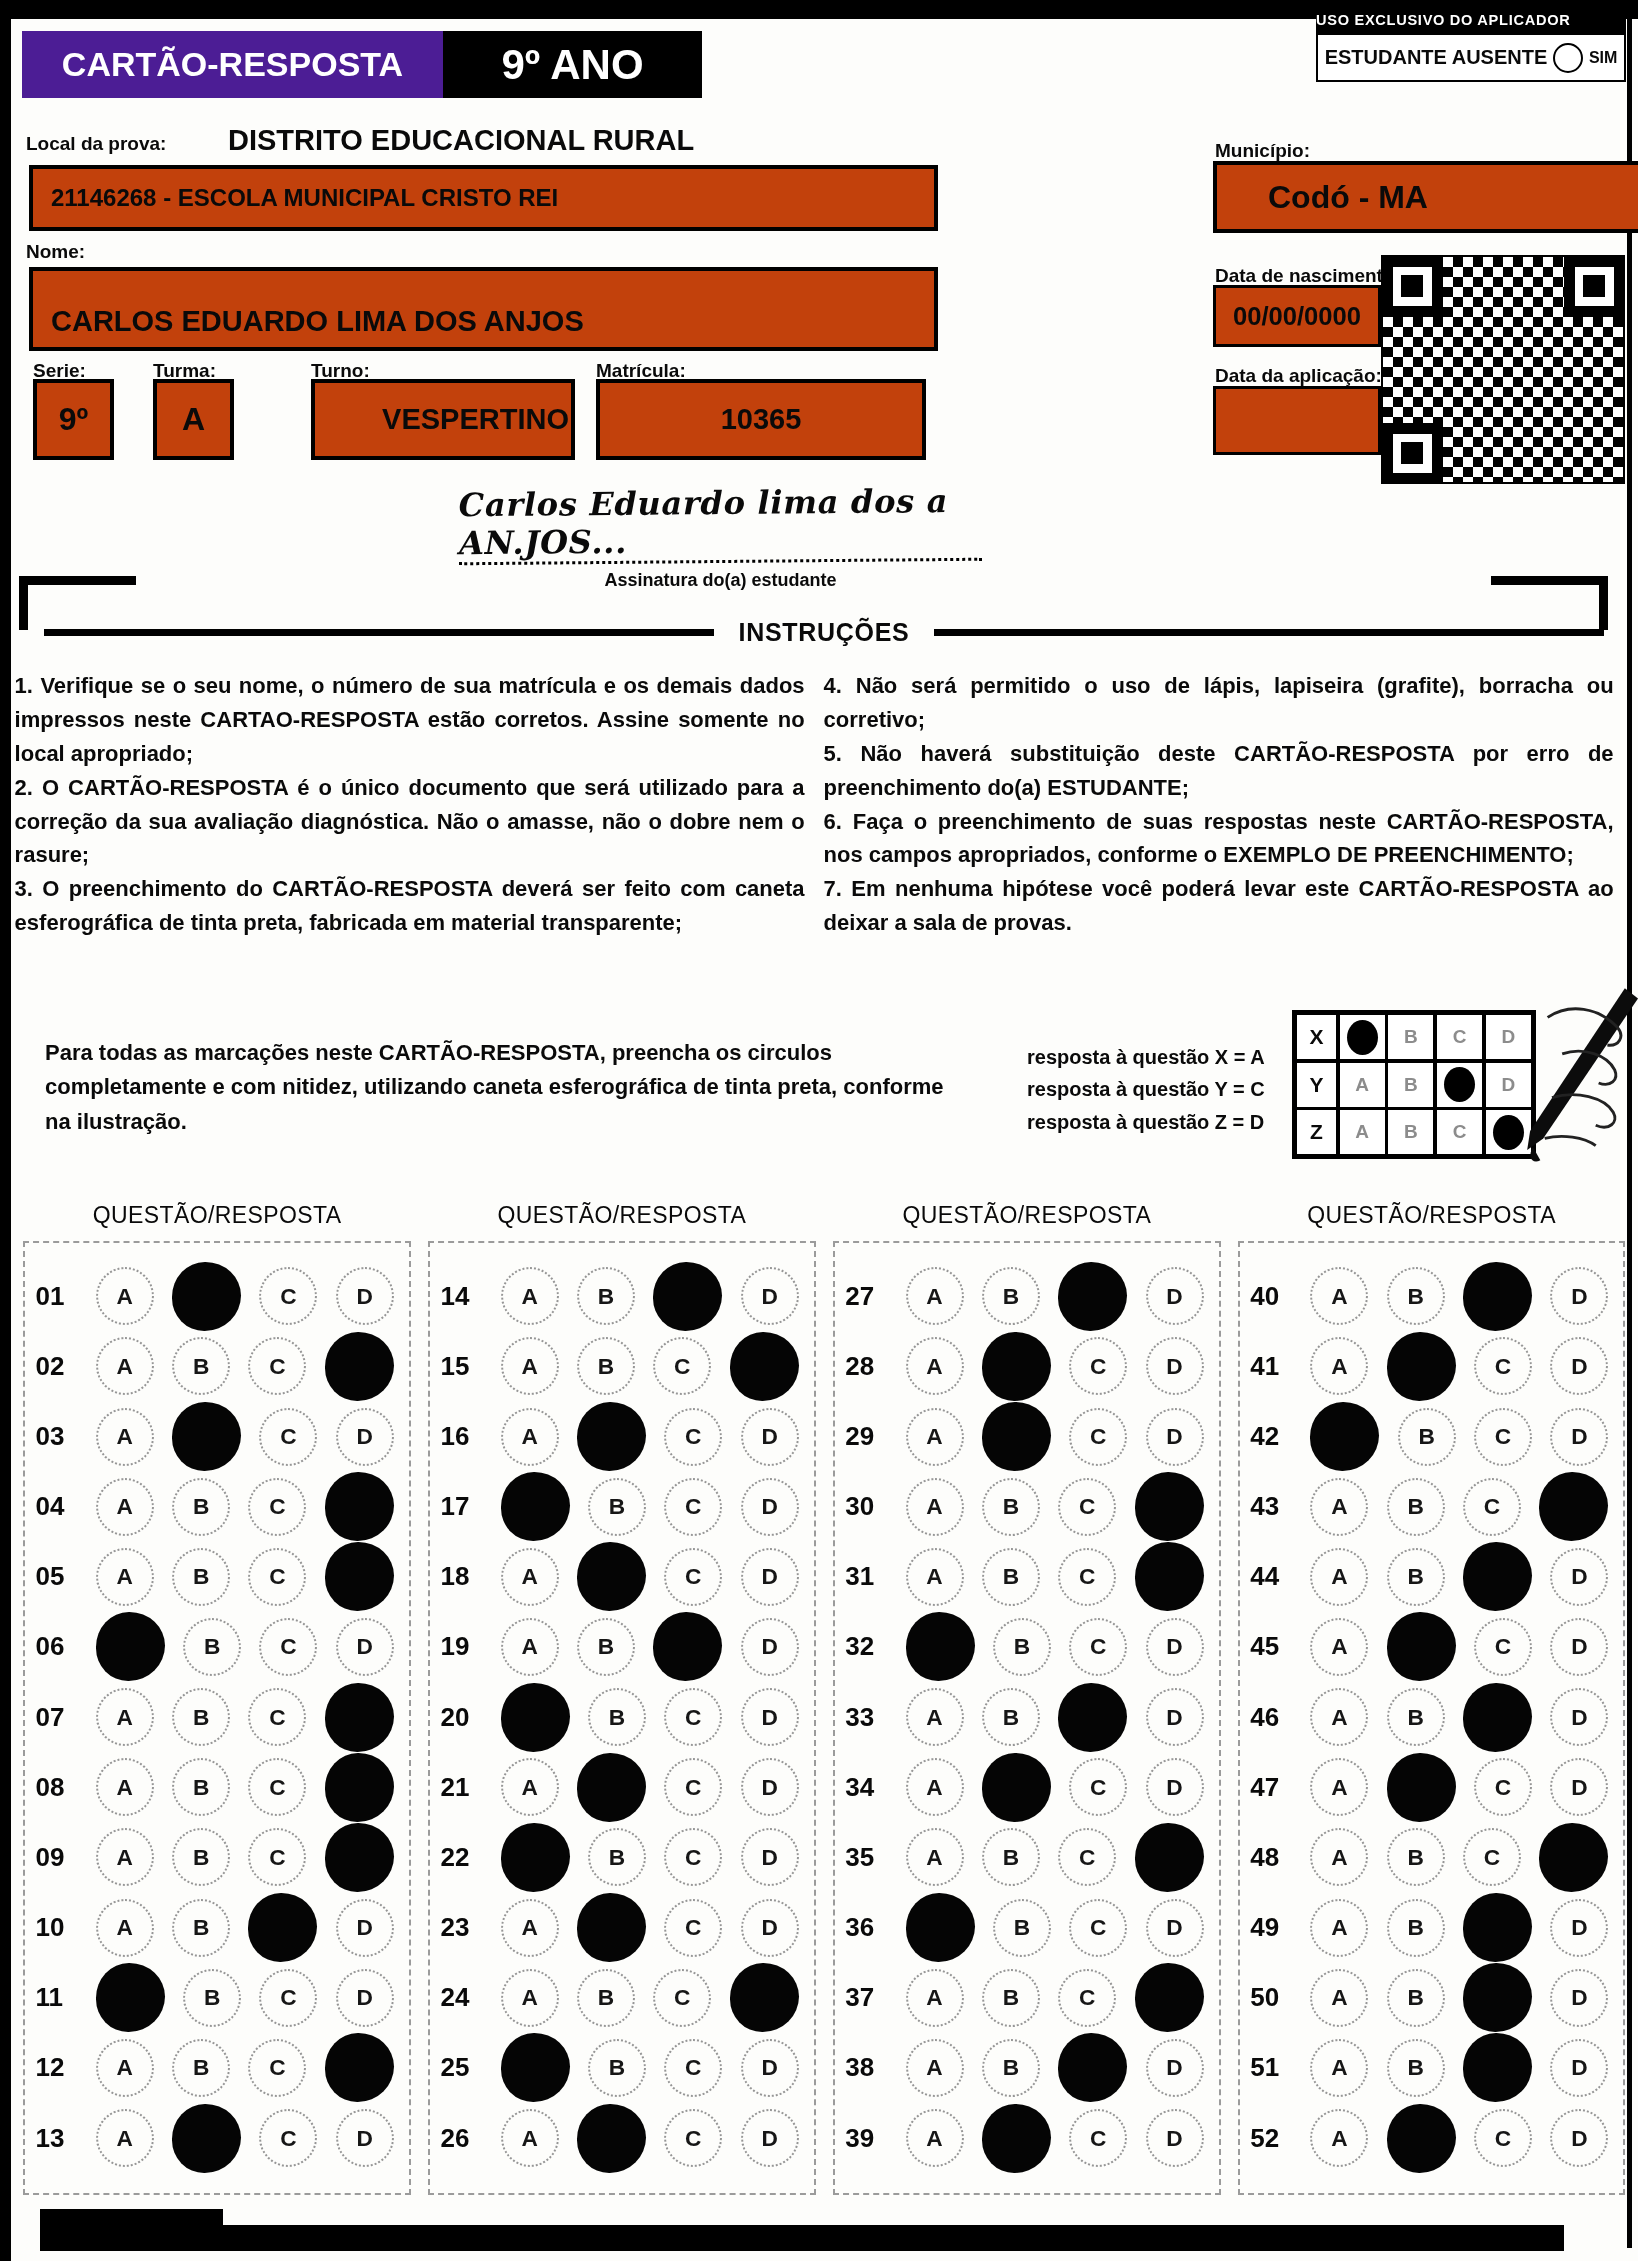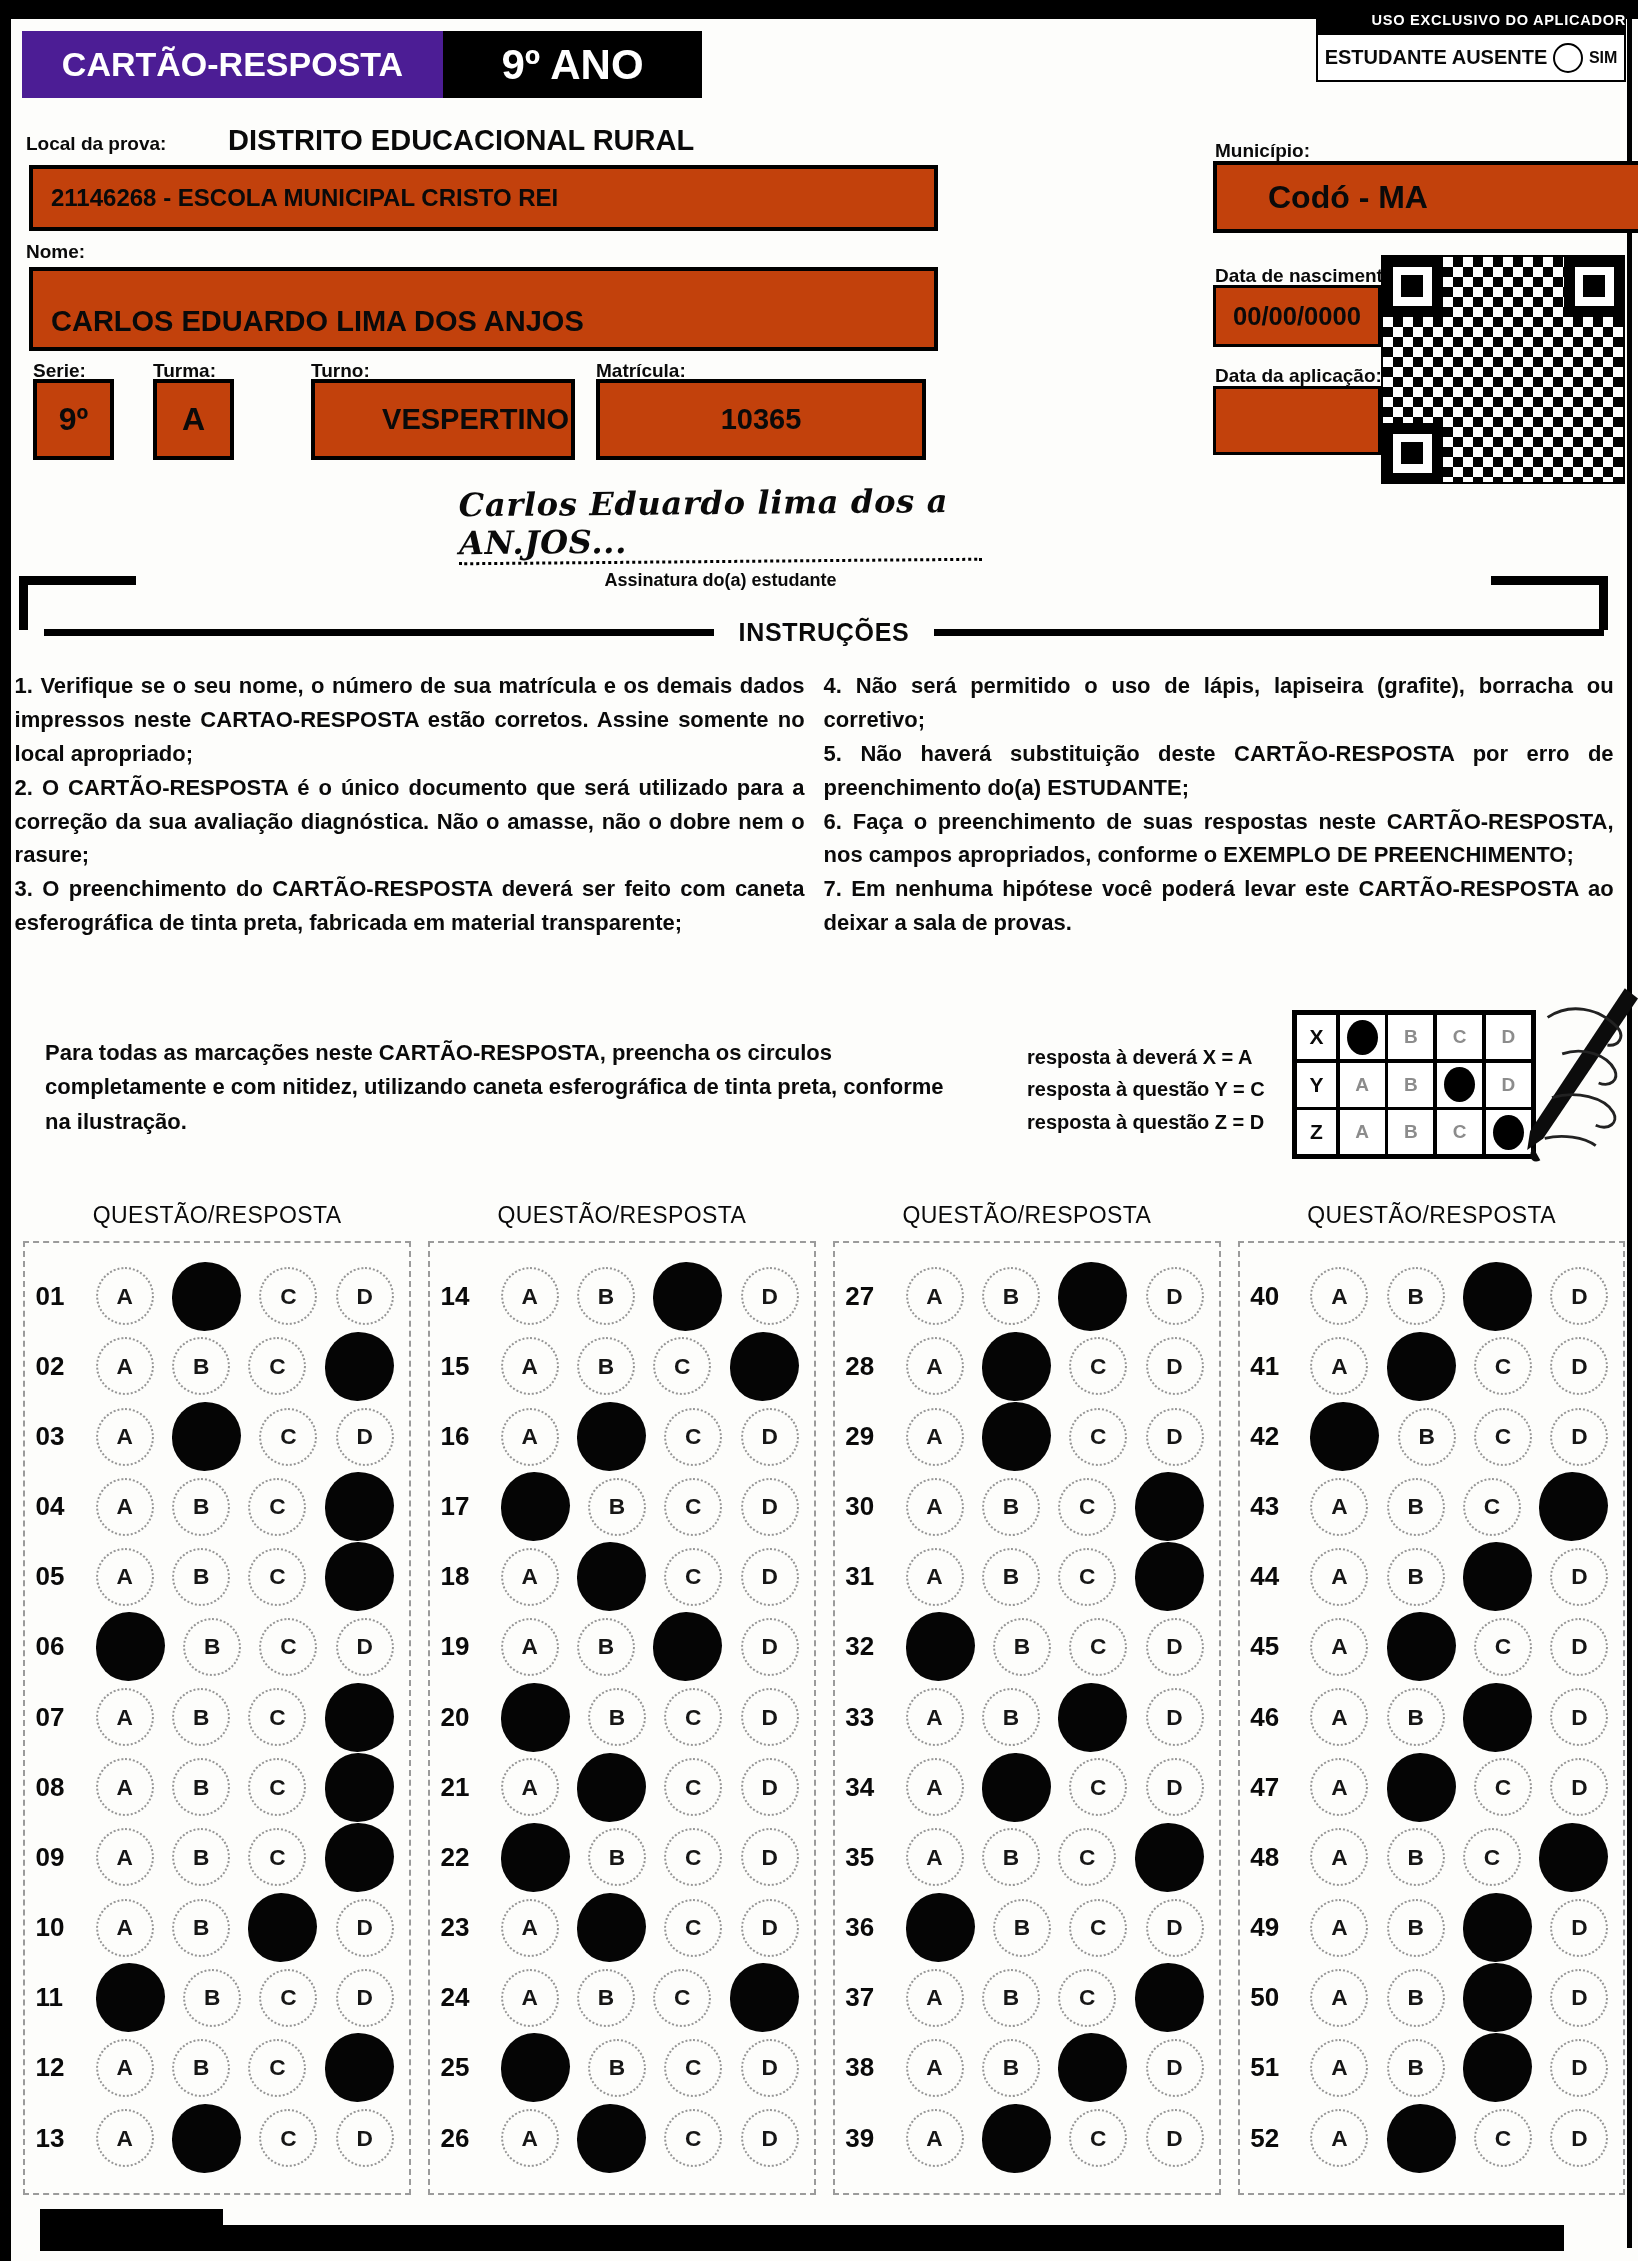--- a/index.html
+++ b/index.html
@@ -9,21 +9,21 @@
   .left-bar{position:absolute;left:0;top:0;width:11px;height:2261px;background:#000;}
   .right-line{position:absolute;right:7.3px;top:19px;width:5.1px;height:2229px;background:#000;}
   .bottom-bar{position:absolute;left:40px;top:2225px;width:1524px;height:26px;background:#000;}
   .bottom-notch{position:absolute;left:40px;top:2209px;width:183px;height:42px;background:#000;}
   
   .header-band{position:absolute;left:22px;top:31px;height:67px;display:flex;}
   .title-box{background:#4c1d95;color:#fff;width:421px;display:flex;align-items:center;justify-content:center;font-size:34px;font-weight:bold;}
   .assessment-box{background:#fff;width:585px;border-top:5.8px solid #000;border-bottom:5.8px solid #000;display:flex;align-items:center;justify-content:center;font-size:33px;font-weight:bold;}
   .grade-box{background:#000;color:#fff;width:259px;display:flex;align-items:center;justify-content:center;font-size:42px;font-weight:bold;}
   .aplicador-box{position:absolute;left:1316px;top:5.8px;width:310px;}
-  .aplicador-top{background:#000;color:#fff;font-size:14.6px;font-weight:bold;text-align:right;padding:6.6px 0 5.1px 0;letter-spacing:0.7px;}
+  .aplicador-top{background:#000;color:#fff;font-size:14.6px;font-weight:bold;text-align:left;padding:6.6px 0 5.1px 0;letter-spacing:0.7px;}
   .aplicador-body{border:2.9px solid #000;background:#fff;height:45px;display:flex;align-items:center;justify-content:center;gap:5.8px;}
   .aplicador-body .lbl{font-size:20px;font-weight:bold;}
   .absent-circle{width:26px;height:26px;border:2.9px solid #000;border-radius:50%;background:#fff;}
   .sim-lbl{font-size:16px;font-weight:bold;}
   
   .flabel{position:absolute;font-size:19px;font-weight:bold;}
   .big-value{position:absolute;font-size:29px;font-weight:bold;}
   .fbox{position:absolute;border:4.4px solid #000;background:#c2410c;display:flex;align-items:center;font-weight:bold;}
   .school-box{left:29px;top:165px;width:883px;height:58px;padding-left:18px;font-size:24px;}
   .name-box{left:29px;top:267px;width:883px;height:67px;align-items:flex-end;padding:0 0 9px 18px;font-size:29px;}
@@ -148,21 +148,21 @@
     <div class="instr-col">
         <p>4. Não será permitido o uso de lápis, lapiseira (grafite), borracha ou corretivo;</p>
         <p>5. Não haverá substituição deste CARTÃO-RESPOSTA por erro de preenchimento do(a) ESTUDANTE;</p>
         <p>6. Faça o preenchimento de suas respostas neste CARTÃO-RESPOSTA, nos campos apropriados, conforme o EXEMPLO DE PREENCHIMENTO;</p>
         <p>7. Em nenhuma hipótese você poderá levar este CARTÃO-RESPOSTA ao deixar a sala de provas.</p>
       </div>
   </div>
 
   <div class="example-note">Para todas as marcações neste CARTÃO-RESPOSTA, preencha os circulos completamente e com nitidez, utilizando caneta esferográfica de tinta preta, conforme na ilustração.</div>
   <div class="example-legend">
-      <div>resposta à deverá X = A</div>
+      <div>resposta à questão X = A</div>
       <div>resposta à questão Y = C</div>
       <div>resposta à questão Z = D</div>
     </div>
   <div class="example-grid">
       <div class="ex-cell lab">X</div>
       <div class="ex-cell">
         <span class="dot"></span>
       </div>
       <div class="ex-cell dim">B</div>
       <div class="ex-cell dim">C</div>

